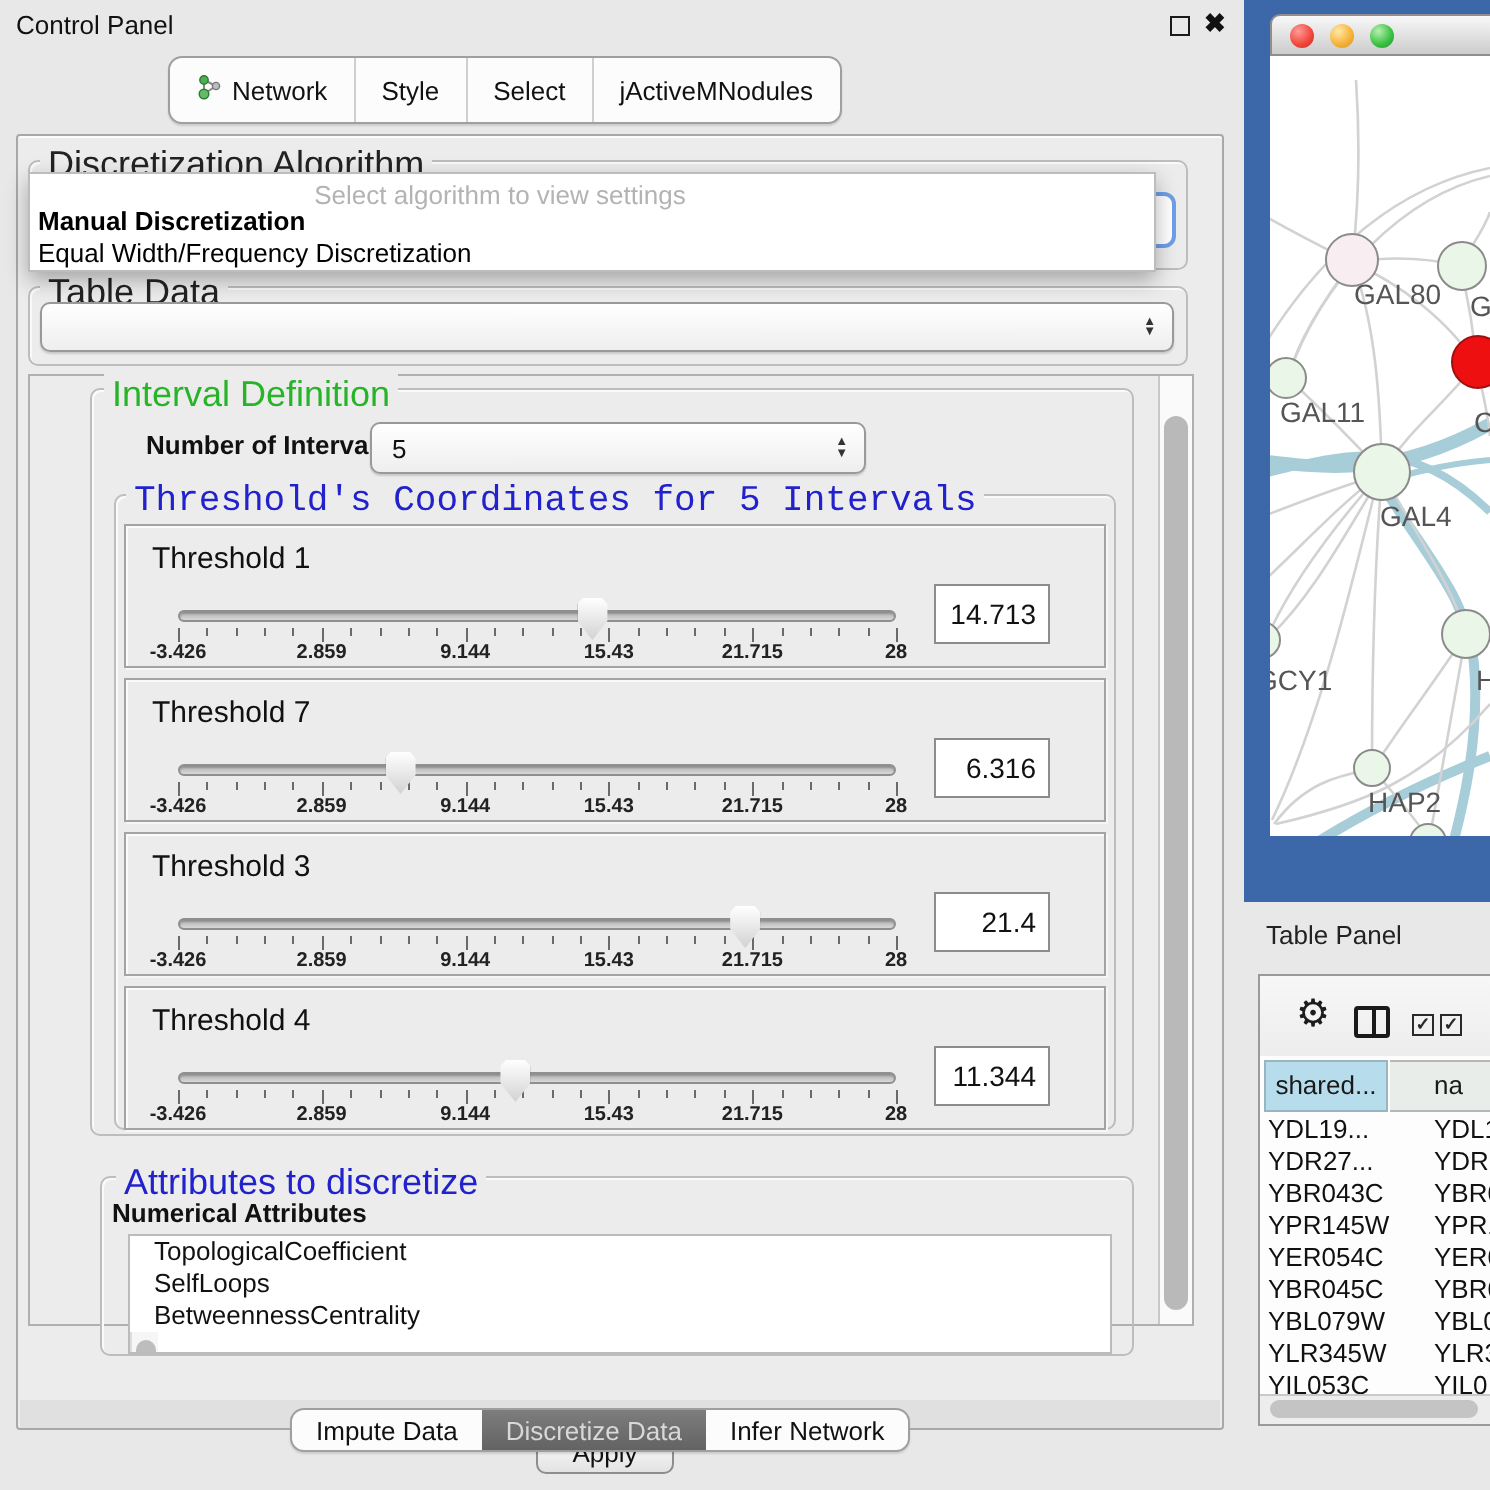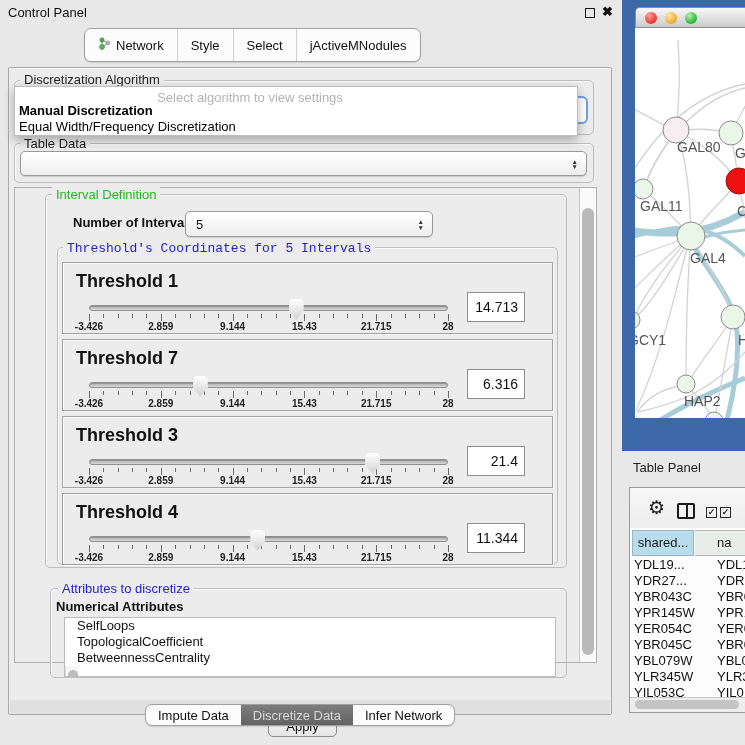--- a/index.html
+++ b/index.html
@@ -18,21 +18,21 @@
   .tab.sel + .tab { border-left:none; }
   #top-tabbar { left:84px; top:28px; height:34px; }
   #bottom-tabbar { left:145px; top:704px; height:22px; }
   #bottom-tabbar .tab { padding:0 12px; }
 
   #outer-panel { left:8px; top:67px; width:604px; height:648px; background:#ececec; border:1px solid #a8a8a8; border-radius:2px; box-shadow:inset 0 1px 0 #fbfbfb; }
   #outer-bottom-strip { left:10px; top:700px; width:600px; height:14px; background:#e0e0e0; }
 
   
   .group { border:1px solid #bdbdbd; border-radius:5px; box-shadow:inset 1px 1px 0 #fafafa; }
-  .group-label { position:absolute; font-size:13px; background:#ececec; padding:0 4px; white-space:nowrap; }
+  .group-label { position:absolute; font-size:18px; background:#ececec; padding:0 4px; white-space:nowrap; }
   .gl-black { color:#222; }
   .gl-green { color:#28b428; }
   .gl-blue  { color:#2222cc; }
 
   
   .jcombo { background:linear-gradient(#ffffff,#eeeeee); border:1px solid #999; border-radius:5px; box-shadow:0 1px 1px rgba(0,0,0,.15); font-size:13px; color:#111; display:flex; align-items:center; padding:0 22px 0 10px; }
   .stepper { position:absolute; right:8px; top:50%; transform:translateY(-50%); display:flex; flex-direction:column; line-height:5.5px; font-size:6.5px; color:#333; }
 
   
   #algo-group { left:14px; top:80px; width:580px; height:55px; }
@@ -56,21 +56,21 @@
 
   #interval-group { left:45px; top:194px; width:522px; height:374px; }
   #interval-label { left:52px; top:187px; }
   #noi-label { left:73px; top:215px; font-size:13px; font-weight:bold; color:#111; }
   #noi-combo { left:185px; top:211px; width:248px; height:26px; }
   #thr-group { left:57px; top:247px; width:501px; height:318px; }
   #thr-label { left:63px; top:241px;font-family:Liberation Mono, monospace; }
 
   
   .threshold-box { position:absolute; left:62px; width:491px; height:72px; background:#ececec; border:1px solid #a3a3a3; box-shadow:inset 1px 1px 0 #fafafa, 1px 1px 0 #f6f6f6; }
-  .thr-title { position:absolute; left:13px; top:8px; font-size:18px; font-weight:bold; color:#111; }
+  .thr-title { position:absolute; left:13px; top:8px; font-size:15px; font-weight:normal; color:#111; }
   .track-zone { position:absolute; left:26px; top:0; width:359px; height:72px; }
   .track { position:absolute; left:0; top:42px; width:359px; height:6px; background:linear-gradient(#b0b0b0,#d8d8d8); border:1px solid #8f8f8f; border-radius:3px; box-shadow:inset 0 1px 1px rgba(0,0,0,.2); }
   .handle { position:absolute; top:36px; width:15px; height:21px; background:linear-gradient(#ffffff,#d2d2d2);
             clip-path:polygon(18% 0,82% 0,100% 14%,100% 55%,50% 100%,0 55%,0 14%);
             filter:drop-shadow(0 0 1px #777); }
   .tick { position:absolute; top:51px; width:1px; height:4px; background:#6a6a6a; }
   .tick.major { height:7px; }
   .tick-label { position:absolute; top:58px; transform:translateX(-50%); font-size:10px; font-weight:bold; color:#222; white-space:nowrap; }
   .value-box { position:absolute; left:404px; top:29px; width:58px; height:30px; background:#fff; border:1px solid #8c8c8c; font-size:14px; color:#111; text-align:right; line-height:28px; padding-right:6px; }
 
@@ -343,22 +343,22 @@
       <div class="handle" style="left: calc(46.9993% - 7.5px);"></div>
     </div>
   <div class="value-box">11.344</div>
 </div>
 
 <div class="abs group" id="attr-group"></div>
 <div class="abs group-label gl-blue" id="attr-label">Attributes to discretize</div>
 <div class="abs" id="numattr-label">Numerical Attributes</div>
 <div class="abs" id="attr-list">
 
-<div>SelfLoops</div>
-    <div>TopologicalCoefficient</div>
+<div>TopologicalCoefficient</div>
+    <div>SelfLoops</div>
     <div>BetweennessCentrality</div>
     <div id="attr-vsb">
       <span class="abs" id="attr-vsb-thumb"></span>
     </div>
   </div>
 
 <div class="abs" id="apply-btn">Apply</div>
 
 <div class="abs tabbar" id="bottom-tabbar">
   <div class="tab">

